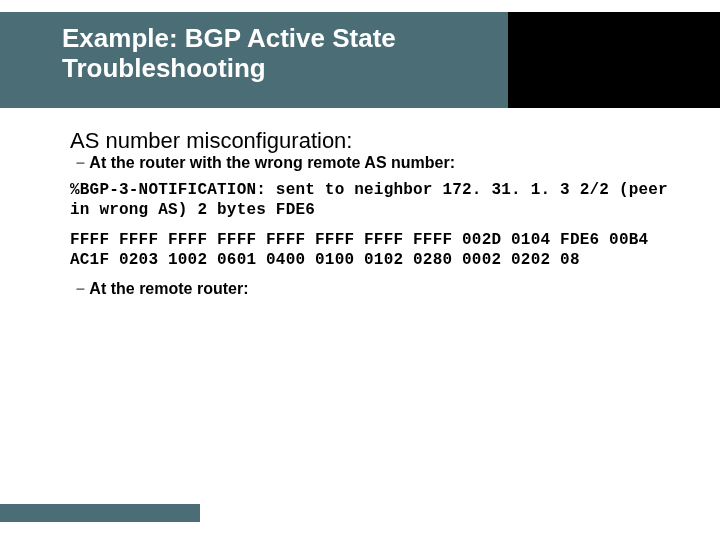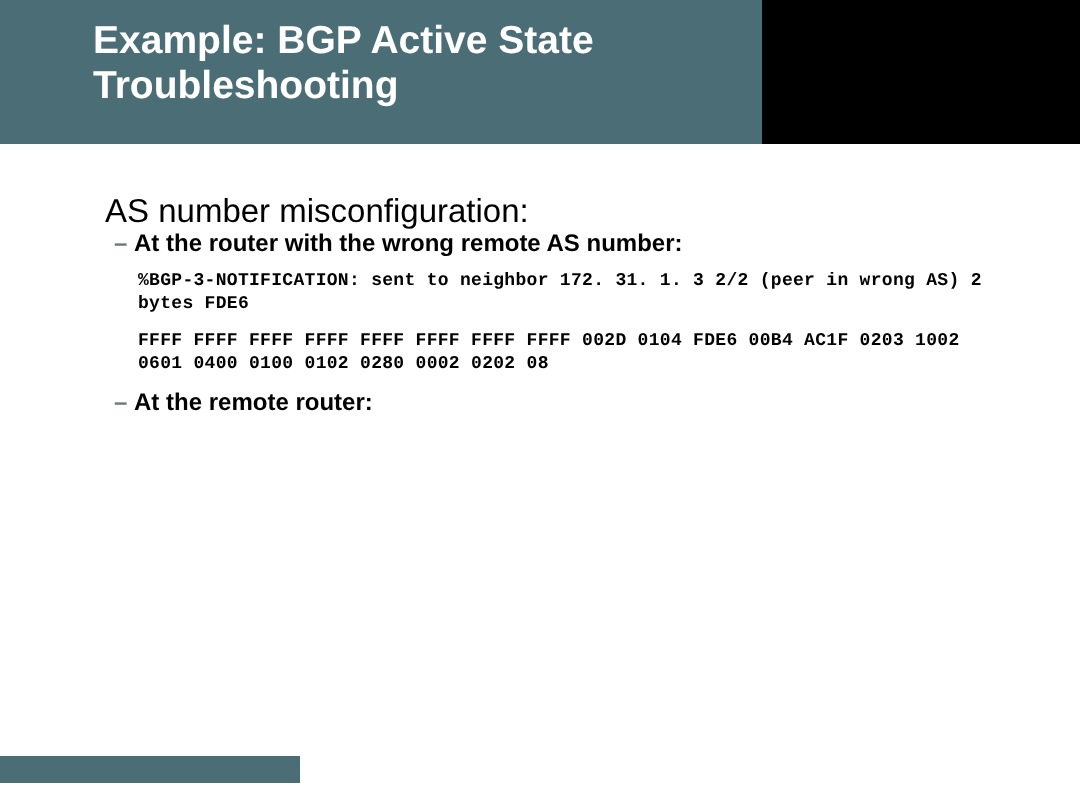--- a/index.html
+++ b/index.html
@@ -7,21 +7,21 @@
     padding: 0;
     width: 720px;
     height: 540px;
     background: #ffffff;
     font-family: Arial, Helvetica, sans-serif;
     overflow: hidden;
     position: relative;
   }
   .header-band {
     position: absolute;
-    top: 0;
+    top: 12px;
     left: 0;
     width: 720px;
     height: 85px;
   }
   .header-dark {
     position: absolute;
     top: 0;
     left: 0;
     width: 720px;
     height: 96px;
@@ -65,25 +65,24 @@
     font-weight: bold;
     font-size: 16px;
   }
   .sub-text {
     color: #000000;
     font-weight: bold;
     font-size: 16px;
   }
   .mono {
     font-family: "Courier New", Courier, monospace;
-    font-size: 12px;
+    font-size: 16px;
     font-weight: bold;
     color: #000000;
     white-space: pre-wrap;
-    margin-left: 22px;
     margin-bottom: 10px;
     line-height: 1.25;
     letter-spacing: 0.2px;
   }
   .footer-bar {
     position: absolute;
     bottom: 18px;
     left: 0;
     width: 200px;
     height: 18px;

